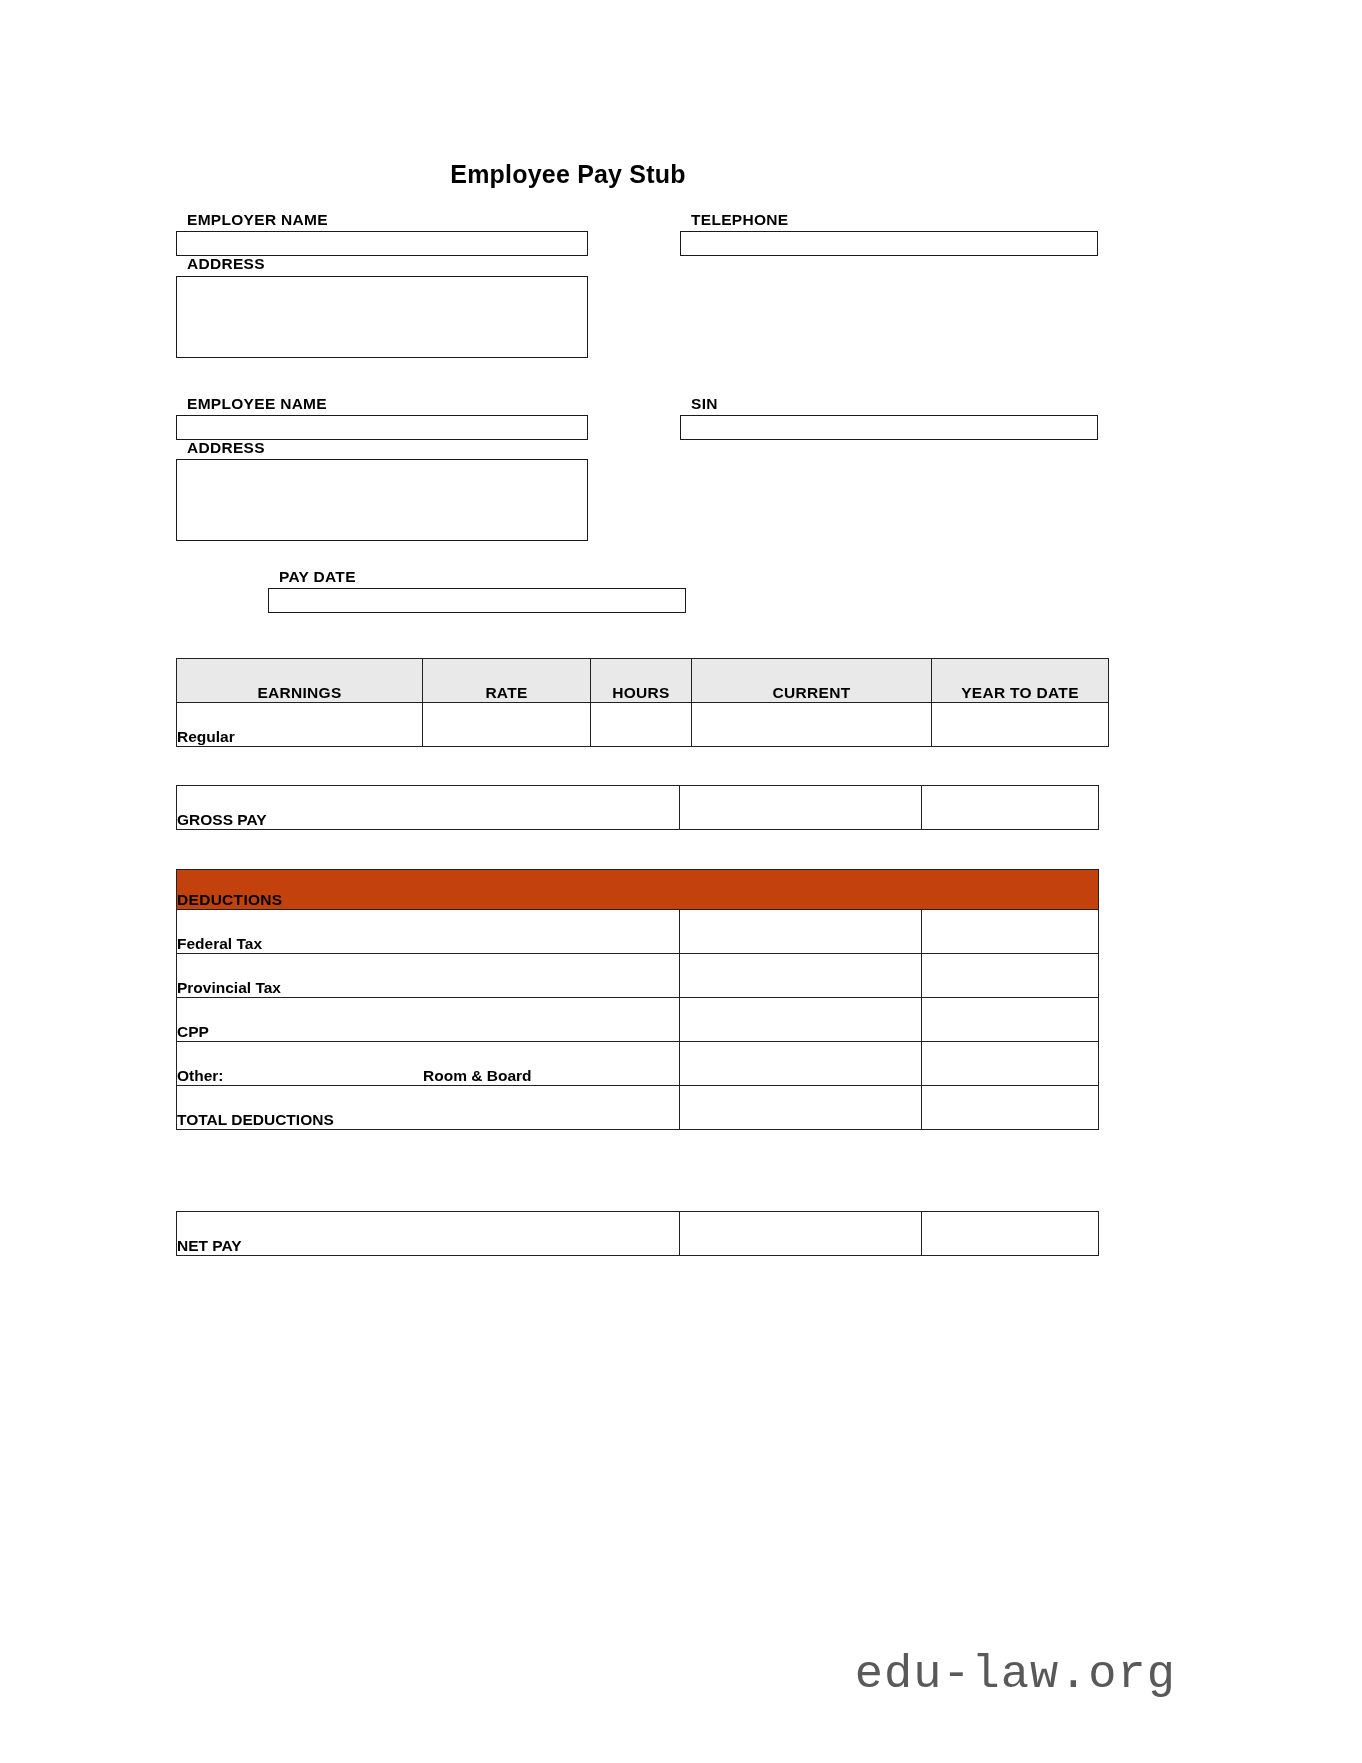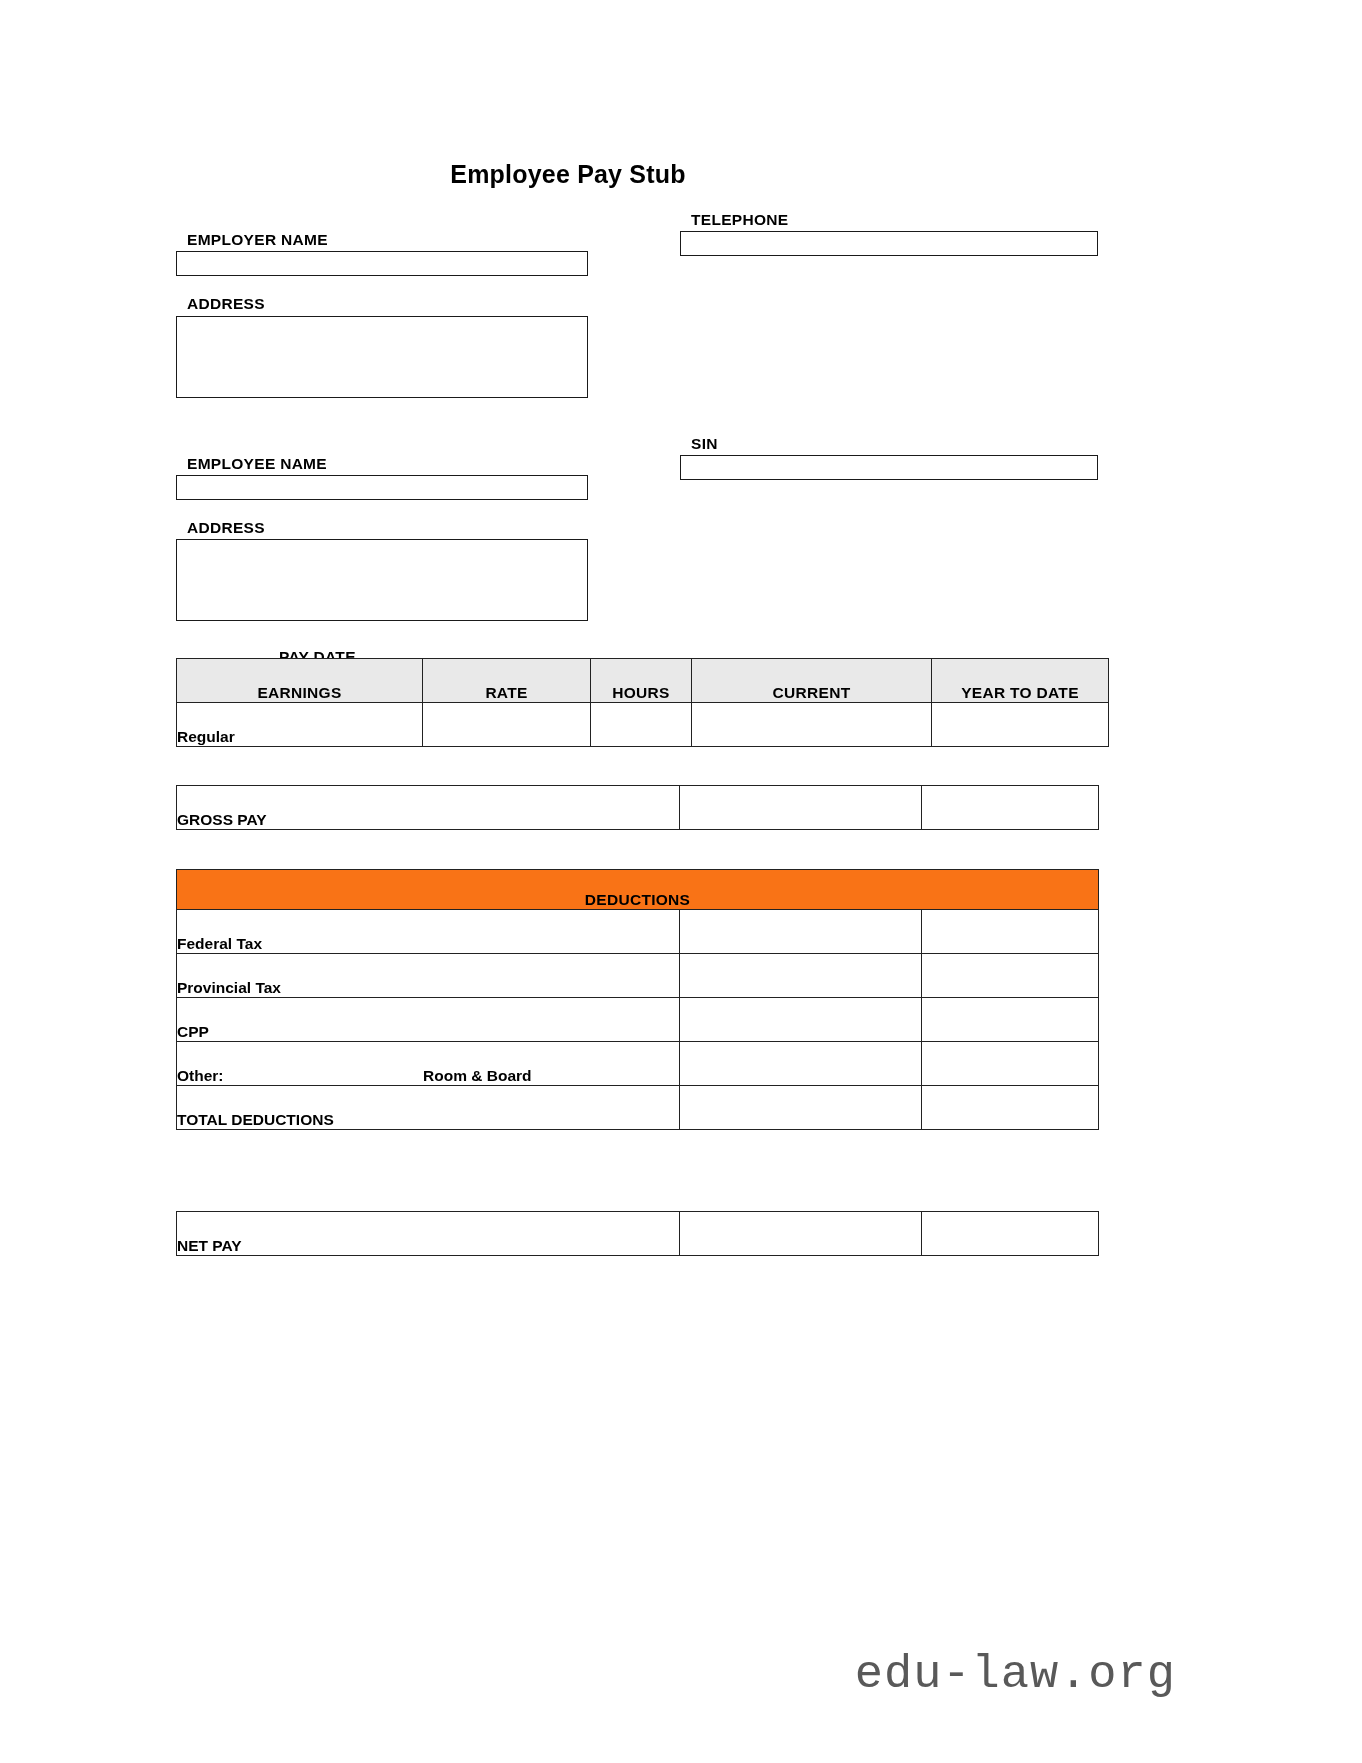--- a/index.html
+++ b/index.html
@@ -44,21 +44,20 @@
     width: 922px;
   }
 
   .row2 {
     display: flex;
     width: 922px;
   }
   .col-left {
     width: 412px;
     flex: 0 0 412px;
-    margin-top: 20px;
   }
   .col-gap {
     width: 92px;
     flex: 0 0 92px;
   }
   .col-right {
     width: 418px;
     flex: 0 0 418px;
   }
 
@@ -138,22 +137,21 @@
   .c-desc  { width: 503px; }
   .c-amt1  { width: 242px; }
   .c-amt2  { width: 177px; }
 
   #earnings-table { top: 658px; }
   #gross-table    { top: 785px; }
   #deductions-table { top: 869px; }
   #net-table      { top: 1211px; }
 
   .ded-title {
-    background: #f97316;
-    text-align: center;
+    background: #c2410c;
     font-size: 15.5px;
     font-weight: bold;
     letter-spacing: 0.3px;
     height: 40px;
     padding-bottom: 9px;
     vertical-align: bottom;
   }
 
   
   .watermark {

